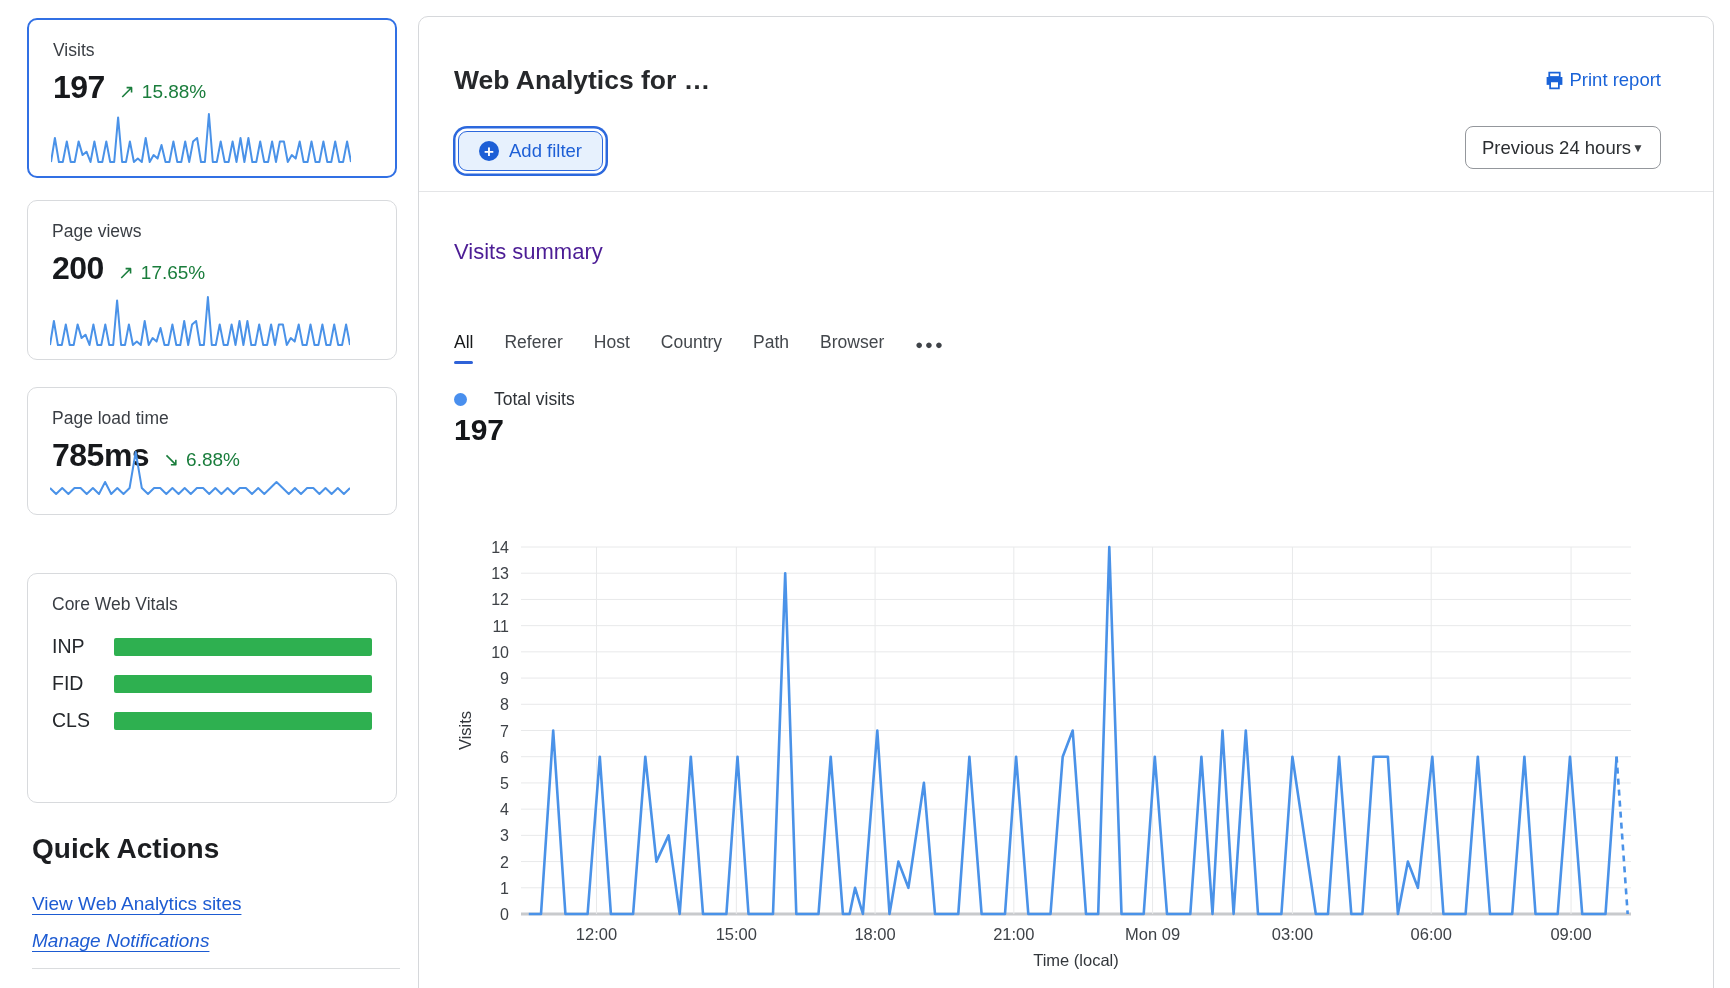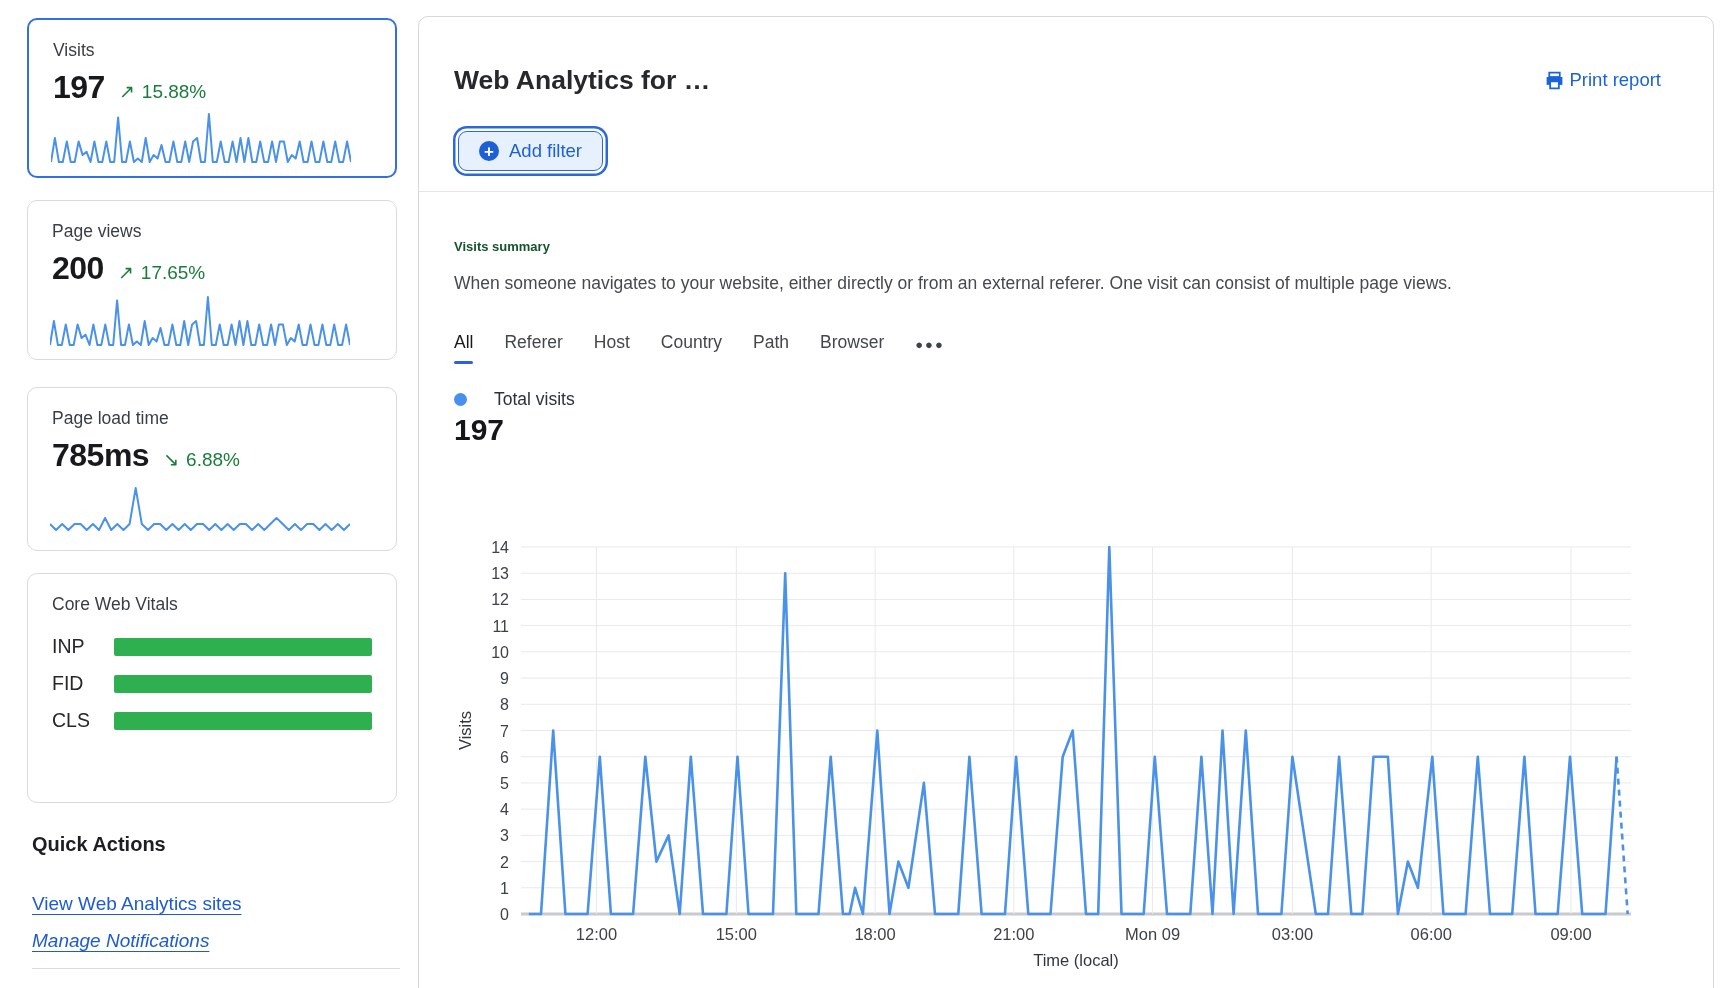--- a/index.html
+++ b/index.html
@@ -19,21 +19,21 @@
 
   .vitals-card{position:absolute;left:27px;top:573px;width:370px;height:230px;
                background:#fff;border:1.5px solid #d8dadd;border-radius:10px;
                box-sizing:border-box;padding:20px 24px;}
   .vital-rows{margin-top:20px;display:flex;flex-direction:column;gap:14px;}
   .vital-row{display:flex;align-items:center;}
   .vital-name{width:62px;font-size:19.5px;color:#24272b;}
   .vital-bar-track{flex:1;height:18px;}
   .vital-bar{height:18px;border-radius:2px;background:#2eb050;}
 
-  .qa-title{position:absolute;left:32px;top:833px;margin:0;font-size:20px;
+  .qa-title{position:absolute;left:32px;top:833px;margin:0;font-size:28px;
             font-weight:bold;color:#1c1e21;}
   .qa-link{position:absolute;left:32px;font-size:19px;color:#1d5bd2;
            text-decoration:underline;text-underline-offset:4px;cursor:pointer;}
   .qa-divider{position:absolute;left:32px;top:968px;width:368px;border-top:1px solid #dadcde;}
 
   
   .main-card{position:absolute;left:418px;top:16px;width:1296px;height:1000px;
              background:#fff;border:1.5px solid #d6d8db;border-radius:10px;box-sizing:border-box;}
   .main-title{position:absolute;left:35px;top:48px;margin:0;font-size:26.5px;
               font-weight:bold;color:#26282b;}
@@ -47,22 +47,22 @@
   .plus-circle{width:20px;height:20px;border-radius:50%;background:#1d5fd6;color:#fff;
                display:flex;align-items:center;justify-content:center;font-size:17px;
                line-height:1;font-weight:bold;}
   .range-select{position:absolute;left:1046px;top:109px;width:196px;height:43px;
                 box-sizing:border-box;border:1.5px solid #94979c;border-radius:8px;
                 background:#fff;display:flex;align-items:center;justify-content:space-between;
                 padding:0 16px;font-size:18.5px;color:#2b2e31;cursor:pointer;}
   .caret{font-size:12px;color:#3c3f43;}
   .header-divider{position:absolute;left:0;right:0;top:174px;border-top:1px solid #e4e5e7;}
 
-  .sum-title{position:absolute;left:35px;top:222px;margin:0;font-size:13px;
-             font-weight:bold;color:#14532d;}
+  .sum-title{position:absolute;left:35px;top:222px;margin:0;font-size:22px;
+             font-weight:normal;color:#4c1d95;}
   .sum-desc{position:absolute;left:35px;top:256px;margin:0;font-size:17.5px;color:#46494e;}
   .tabs{position:absolute;left:35px;top:315px;display:flex;gap:31px;align-items:center;}
   .tab{font-size:17.5px;color:#43474c;cursor:pointer;position:relative;padding-bottom:11px;}
   .tab.active{color:#17191b;}
   .tab.active::after{content:"";position:absolute;left:0;right:0;bottom:0;height:3px;
                      background:#2f62d8;border-radius:2px;}
   .tab-more{font-size:13px;letter-spacing:2px;color:#3f4348;cursor:pointer;padding-bottom:8px;}
   .legend{position:absolute;left:35px;top:372px;display:flex;align-items:center;gap:27px;}
   .legend-dot{width:13px;height:13px;border-radius:50%;background:#498fee;}
   .legend-label{font-size:17.5px;color:#2e3237;}
@@ -97,21 +97,21 @@
         <span class="stat-change">
           <span>↗</span>
           <span>17.65%</span>
         </span>
       </div>
       <svg class="spark" viewBox="0 0 300 54">
           <polyline points="0.0,52.0 3.9,28.0 7.9,52.0 11.8,52.0 15.8,31.4 19.7,52.0 23.7,52.0 27.6,31.4 31.6,45.1 35.5,41.7 39.5,52.0 43.4,31.4 47.4,52.0 51.3,52.0 55.3,31.4 59.2,52.0 63.2,52.0 67.1,7.4 71.1,52.0 75.0,52.0 78.9,31.4 82.9,52.0 86.8,48.6 90.8,52.0 94.7,28.0 98.7,52.0 102.6,45.1 106.6,48.6 110.5,34.9 114.5,52.0 118.4,52.0 122.4,31.4 126.3,52.0 130.3,52.0 134.2,28.0 138.2,52.0 142.1,31.4 146.1,28.0 150.0,52.0 153.9,52.0 157.9,4.0 161.8,52.0 165.8,52.0 169.7,31.4 173.7,52.0 177.6,52.0 181.6,31.4 185.5,52.0 189.5,28.0 193.4,52.0 197.4,28.0 201.3,52.0 205.3,52.0 209.2,31.4 213.2,52.0 217.1,52.0 221.1,31.4 225.0,52.0 228.9,31.4 232.9,31.4 236.8,52.0 240.8,45.1 244.7,48.6 248.7,31.4 252.6,52.0 256.6,52.0 260.5,31.4 264.5,52.0 268.4,52.0 272.4,31.4 276.3,52.0 280.3,52.0 284.2,31.4 288.2,52.0 292.1,52.0 296.1,31.4 300.0,52.0" fill="none" stroke="#4a92e8" stroke-width="2" stroke-linejoin="round"></polyline>
         </svg>
     </div>
 
-    <div class="stat-card" style="top:387px;height:164px;">
+    <div class="stat-card" style="top:387px;height:128px;">
       <div class="stat-label">Page load time</div>
       <div class="stat-row">
         <span class="stat-value">785ms</span>
         <span class="stat-change">
           <span>↘</span>
           <span>6.88%</span>
         </span>
       </div>
       <svg class="spark" viewBox="0 0 300 54">
           <polyline points="0.0,40.0 6.1,46.0 12.2,40.0 18.4,46.0 24.5,40.0 30.6,40.0 36.7,46.0 42.9,40.0 49.0,46.0 55.1,34.0 61.2,46.0 67.3,40.0 73.5,46.0 79.6,40.0 85.7,4.0 91.8,40.0 98.0,46.0 104.1,40.0 110.2,40.0 116.3,46.0 122.4,40.0 128.6,46.0 134.7,40.0 140.8,46.0 146.9,40.0 153.1,40.0 159.2,46.0 165.3,40.0 171.4,46.0 177.6,40.0 183.7,46.0 189.8,40.0 195.9,40.0 202.0,46.0 208.2,40.0 214.3,46.0 220.4,40.0 226.5,34.0 232.7,40.0 238.8,46.0 244.9,40.0 251.0,46.0 257.1,40.0 263.3,40.0 269.4,46.0 275.5,40.0 281.6,46.0 287.8,40.0 293.9,46.0 300.0,40.0" fill="none" stroke="#4a92e8" stroke-width="2" stroke-linejoin="round"></polyline>
@@ -163,25 +163,28 @@
       <span>Print report</span>
     </div>
 
     <button class="add-filter">
       <span class="plus-circle">
         <span>+</span>
       </span>
       <span>Add filter</span>
     </button>
 
+    <div class="range-select">
+      <span>Previous 24 hours</span>
+      <span class="caret">▼</span>
+    </div>
 
     <div class="header-divider"></div>
 
     <h3 class="sum-title">Visits summary</h3>
-    <p class="sum-desc">When someone navigates to your website, either directly or from an external referer. One visit can consist of multiple page views.</p>
 
     <div class="tabs" id="tabs">
         <span class="tab active">All</span>
         <span class="tab">Referer</span>
         <span class="tab">Host</span>
         <span class="tab">Country</span>
         <span class="tab">Path</span>
         <span class="tab">Browser</span>
         <span class="tab-more">●●●</span>
       </div>

